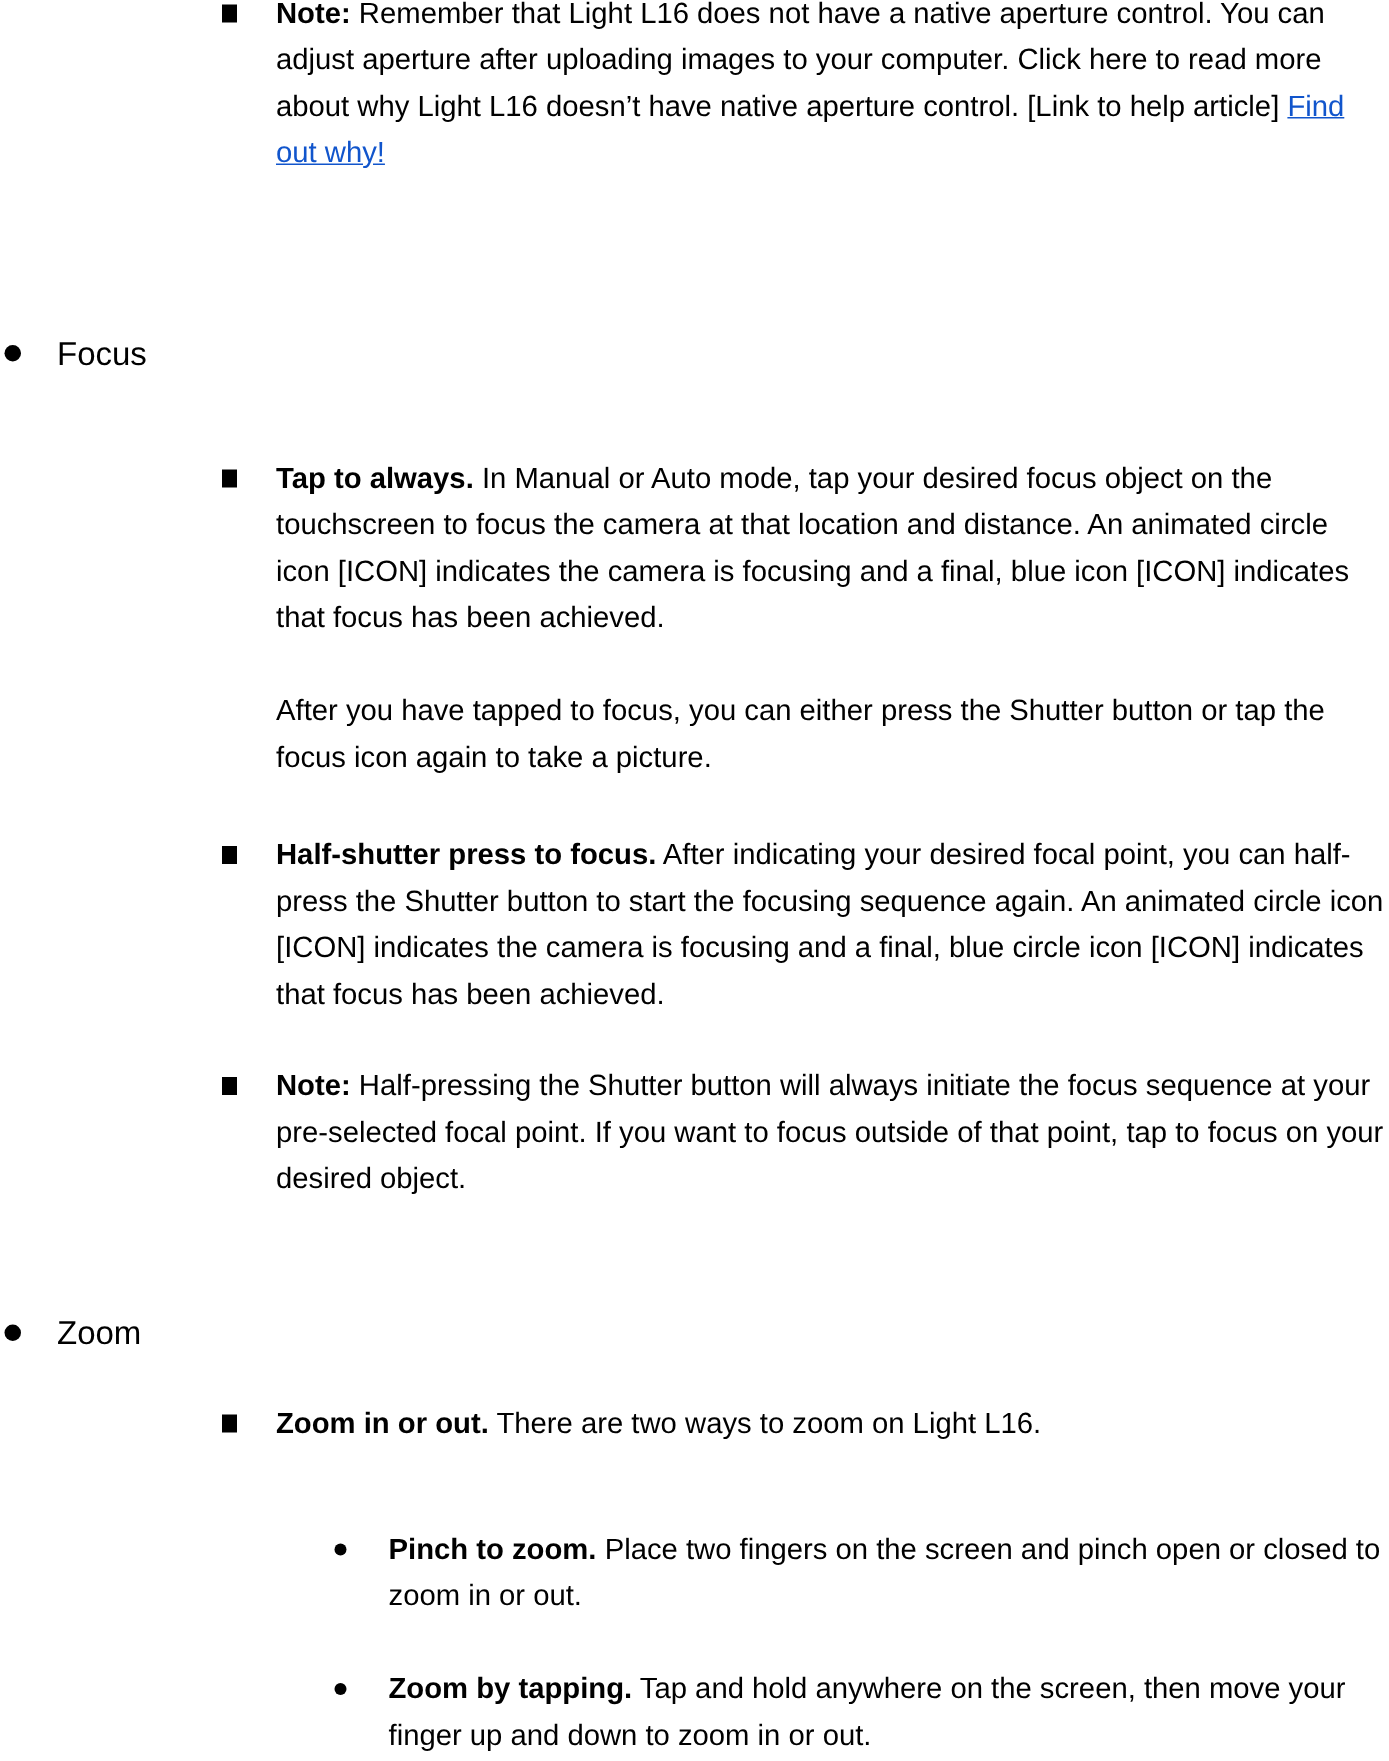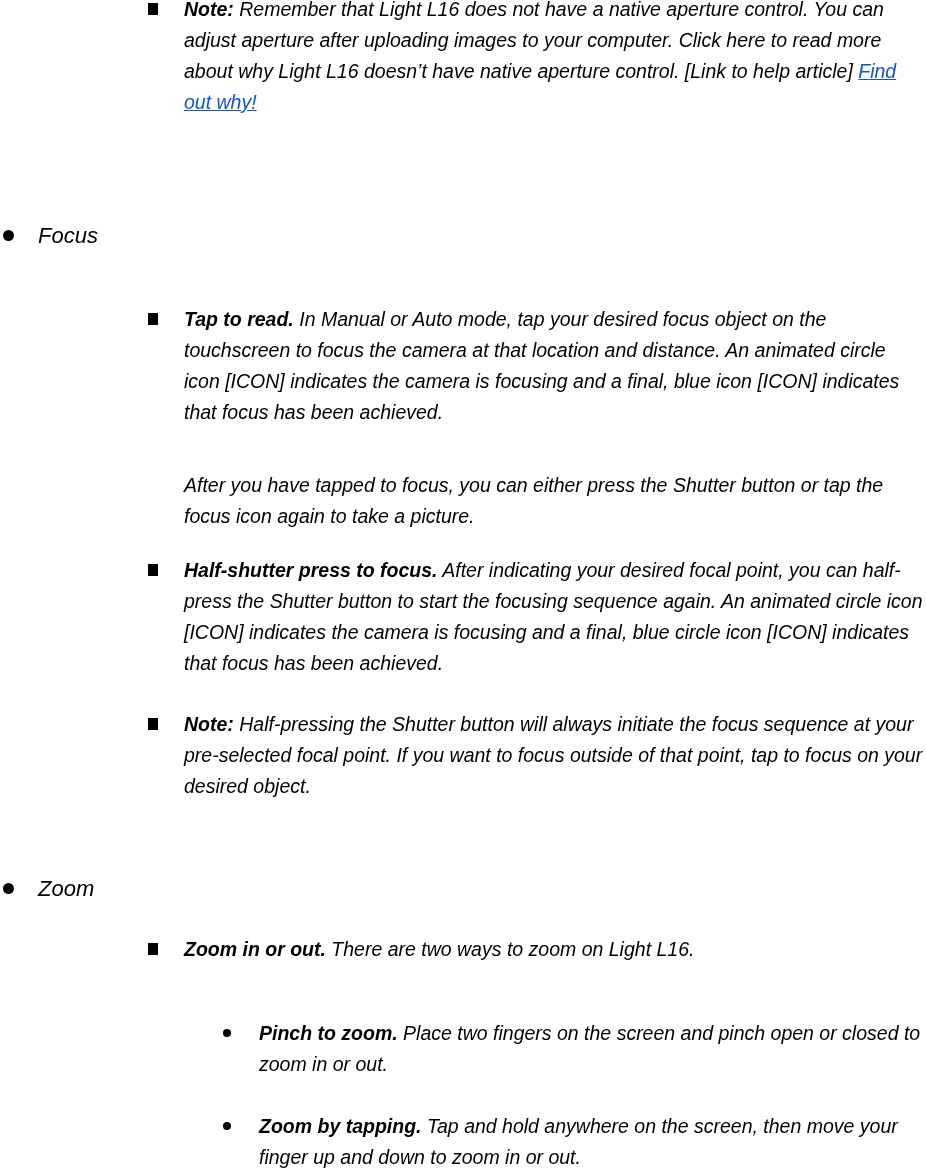--- a/index.html
+++ b/index.html
@@ -8,21 +8,20 @@
     background: #ffffff;
   }
   .page {
     position: relative;
     width: 926px;
     height: 1174px;
     background: #ffffff;
     overflow: hidden;
     font-family: "Liberation Sans", sans-serif;
     color: #000000;
-    font-style: italic;
   }
   
   .li {
     position: absolute;
     display: flex;
     align-items: flex-start;
   }
   
   .li3 {
     left: 148px;
@@ -44,21 +43,21 @@
   .lih {
     left: 3px;
     width: 900px;
     font-size: 22px;
     line-height: 34px;
   }
   .lih .bcol { flex: 0 0 35px; }
 
   .txt { flex: 1 1 auto; }
   .txt .b { font-weight: 700; }
-  .para2 { margin-top: 42px; }
+  .para2 { margin-top: 31px; }
 
   .sq {
     display: block;
     width: 10px;
     height: 12px;
     margin-top: 9px;
     background: #000000;
   }
   .dot-sm {
     display: block;
@@ -101,21 +100,21 @@
         <span class="dot-lg"></span>
       </span>
     <div class="txt">Focus</div>
   </div>
 
   <div class="li li3" style="top:304px">
     <span class="bcol">
         <span class="sq"></span>
       </span>
     <div class="txt">
-      <div><span class="b">Tap to read.</span><span> In Manual or Auto mode, tap your desired focus object on the touchscreen to focus the camera at that location and distance. An animated circle icon [ICON] indicates the camera is focusing and a final, blue icon [ICON] indicates that focus has been achieved.</span></div>
+      <div><span class="b">Tap to always.</span><span> In Manual or Auto mode, tap your desired focus object on the touchscreen to focus the camera at that location and distance. An animated circle icon [ICON] indicates the camera is focusing and a final, blue icon [ICON] indicates that focus has been achieved.</span></div>
       <div class="para2">After you have tapped to focus, you can either press the Shutter button or tap the focus icon again to take a picture.</div>
     </div>
   </div>
 
   <div class="li li3" style="top:555px">
     <span class="bcol">
         <span class="sq"></span>
       </span>
     <div class="txt">
       <span class="b">Half-shutter press to focus.</span><span> After indicating your desired focal point, you can half-press the Shutter button to start the focusing sequence again. An animated circle icon [ICON] indicates the camera is focusing and a final, blue circle icon [ICON] indicates that focus has been achieved.</span>

